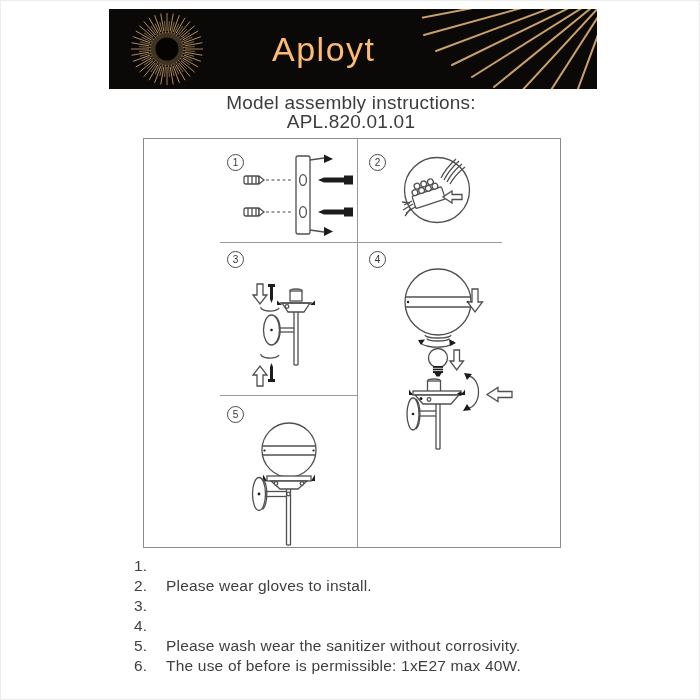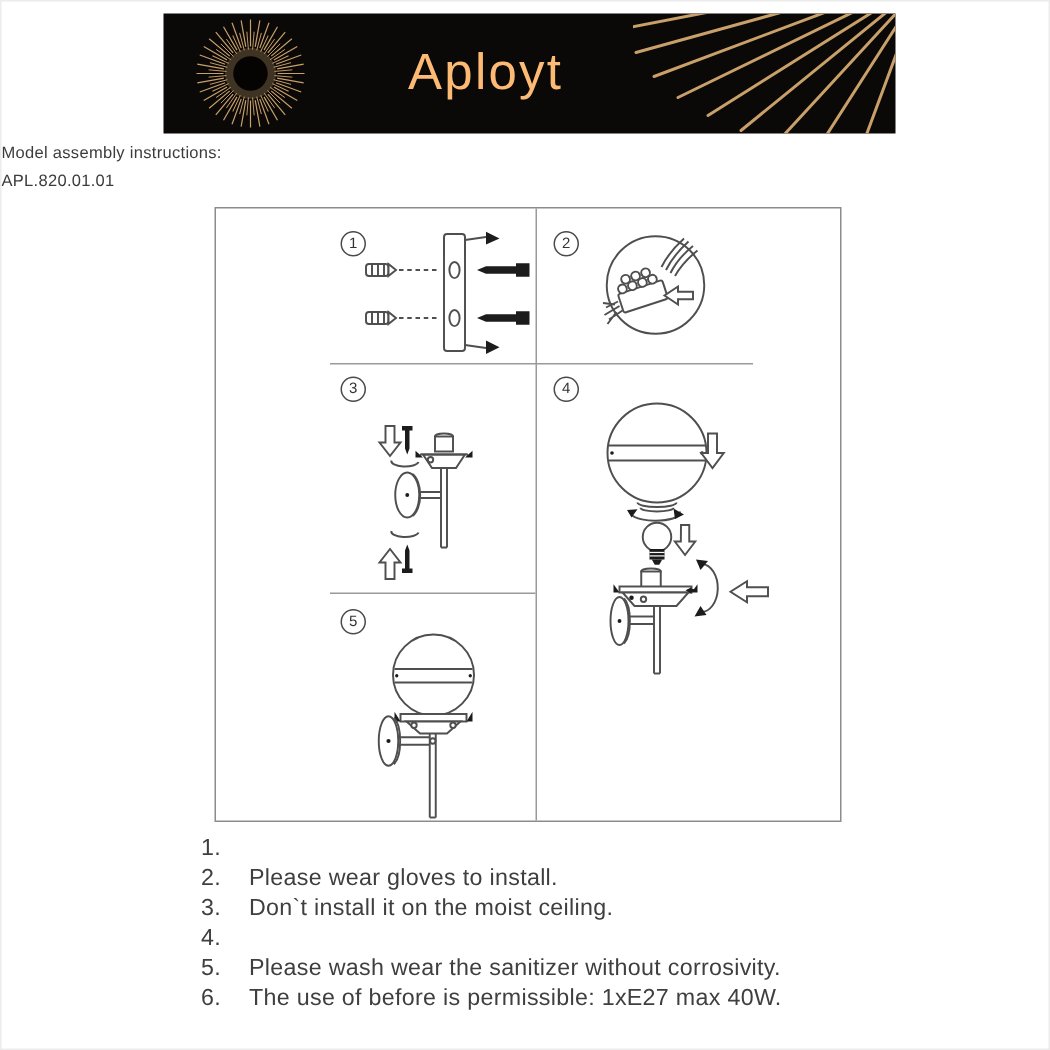--- a/index.html
+++ b/index.html
@@ -7,22 +7,22 @@
         font-family:"Liberation Sans",sans-serif;box-sizing:border-box;border:1px solid #ececec;}
 
   
   .banner{position:absolute;left:108px;top:8px;width:488px;height:80px;background:#0b0907;overflow:hidden;}
   .banner .logo{position:absolute;left:18px;top:0px;}
   .banner .brand{position:absolute;left:118px;top:50%;transform:translateY(-50%);
                  color:#fdba74;font-size:34px;letter-spacing:1.5px;font-weight:400;margin-left:45px;}
   .banner .rays{position:absolute;right:0;top:0;}
 
   
-  .title{position:absolute;left:0;top:92px;width:700px;text-align:left;
-         color:#3c3c3c;font-size:11px;line-height:19px;font-weight:500;letter-spacing:.2px;}
+  .title{position:absolute;left:0;top:92px;width:700px;text-align:center;
+         color:#3c3c3c;font-size:19px;line-height:19px;font-weight:500;letter-spacing:.2px;}
 
   
   .box{position:absolute;left:142px;top:137px;width:418px;height:410px;
        border:1.5px solid #8c8c8c;box-sizing:border-box;background:#fff;}
   .vdiv{position:absolute;left:213px;top:0;width:1px;height:100%;background:#9a9a9a;}
   .hdiv1{position:absolute;left:76px;top:103px;width:282px;height:1px;background:#9a9a9a;}
   .hdiv2{position:absolute;left:76px;top:256px;width:137px;height:1px;background:#9a9a9a;}
   .badge{position:absolute;width:15px;height:15px;border:1px solid #4a4a4a;border-radius:50%;
          font-size:10px;line-height:15px;text-align:center;color:#333;}
   .ill{position:absolute;}
@@ -282,21 +282,20 @@
   <div class="list">
     <div class="li">
       <span class="num">1.</span>
     </div>
     <div class="li">
       <span class="num">2.</span>
       <span>Please wear gloves to install.</span>
     </div>
     <div class="li">
       <span class="num">3.</span>
-      <span>Don`t install it on the moist ceiling.</span>
     </div>
     <div class="li">
       <span class="num">4.</span>
     </div>
     <div class="li">
       <span class="num">5.</span>
       <span>Please wash wear the sanitizer without corrosivity.</span>
     </div>
     <div class="li">
       <span class="num">6.</span>

